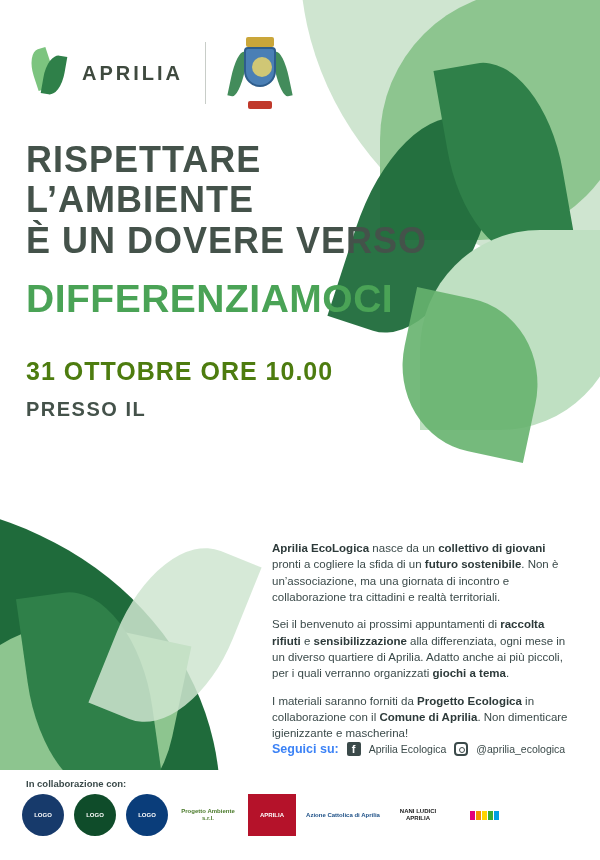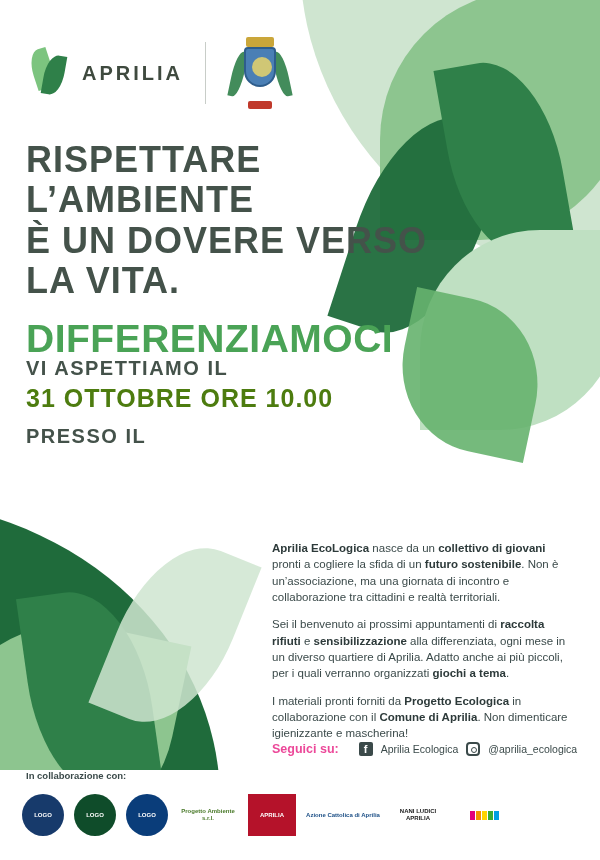--- a/index.html
+++ b/index.html
@@ -165,21 +165,21 @@
     color:#3b4a4a; font-size:11.5px; line-height:1.42;
   }
   .copy p { margin-bottom:11px; }
   .copy b { font-weight:700; color:#2d3a3a; }
 
   .social {
     position:absolute; top:742px; left:272px; z-index:6;
     display:flex; align-items:center; gap:8px;
     font-size:12px; color:#3b4a4a;
   }
-  .social .seg { font-weight:700; color:#ec4899; font-size:12.5px; margin-right:12px; }
+  .social .seg { font-weight:700; color:#3b82f6; font-size:12.5px; margin-right:0; }
   .social .fb {
     display:inline-block; width:14px; height:14px; border-radius:2px;
     background:#3b4a4a; color:#fff; font-size:11px; font-weight:700;
     text-align:center; line-height:14px;
   }
   .social .ig {
     display:inline-block; width:14px; height:14px; border-radius:4px;
     border:2px solid #3b4a4a; position:relative;
   }
   .social .ig:after {
@@ -188,21 +188,21 @@
   }
   .social .lbl { font-size:10.5px; color:#3b4a4a; }
 
   
   .footer {
     position:absolute; left:0; bottom:0; width:600px; height:90px;
     background:#ffffff; z-index:7;
     border-top:0;
   }
   .footer-title {
-    position:absolute; left:26px; top:0;
+    position:absolute; left:26px; top:8px;
     font-size:9.5px; font-weight:700; color:#3b4a4a;text-align:right;
   }
   .logos {
     position:absolute; left:22px; top:24px; right:14px;
     display:flex; align-items:center; gap:10px;
   }
   .plogo {
     height:42px; display:flex; align-items:center; justify-content:center;
     font-size:6px; text-align:center; color:#333; font-weight:700;
     line-height:1.1;
@@ -248,34 +248,32 @@
     <span class="crown"></span>
       <span class="shield"></span>
       <span class="ribbon"></span>
   </div>
 </div>
 
 <div class="headline">
   <div class="line">RISPETTARE</div>
   <div class="line">L’AMBIENTE</div>
   <div class="line">È UN DOVERE VERSO</div>
-  <div class="line">LA VITA.</div>
   <div class="diff">DIFFERENZIAMOCI</div>
 </div>
 
 <div class="whenblock">
-  <div class="sm">VI ASPETTIAMO IL</div>
   <div class="big">31 OTTOBRE ORE 10.00</div>
   <div class="sm2">PRESSO IL</div>
 </div>
 
 <div class="copy">
   <p><b>Aprilia EcoLogica</b><span> nasce da un </span><b>collettivo di giovani</b><span> pronti a cogliere la sfida di un </span><b>futuro sostenibile</b><span>. Non è un’associazione, ma una giornata di incontro e collaborazione tra cittadini e realtà territoriali.</span></p>
   <p><span>Sei il benvenuto ai prossimi appuntamenti di </span><b>raccolta rifiuti</b><span> e </span><b>sensibilizzazione</b><span> alla differenziata, ogni mese in un diverso quartiere di Aprilia. Adatto anche ai più piccoli, per i quali verranno organizzati </span><b>giochi a tema</b><span>.</span></p>
-  <p><span>I materiali pronti forniti da </span><b>Progetto Ecologica</b><span> in collaborazione con il </span><b>Comune di Aprilia</b><span>. Non dimenticare igienizzante e mascherina!</span></p>
+  <p><span>I materiali saranno forniti da </span><b>Progetto Ecologica</b><span> in collaborazione con il </span><b>Comune di Aprilia</b><span>. Non dimenticare igienizzante e mascherina!</span></p>
 </div>
 
 <div class="social">
   <span class="seg">Seguici su:</span>
   <span class="fb">f</span>
   <span class="lbl">Aprilia Ecologica</span>
   <span class="ig"></span>
   <span class="lbl">@aprilia_ecologica</span>
 </div>
 

